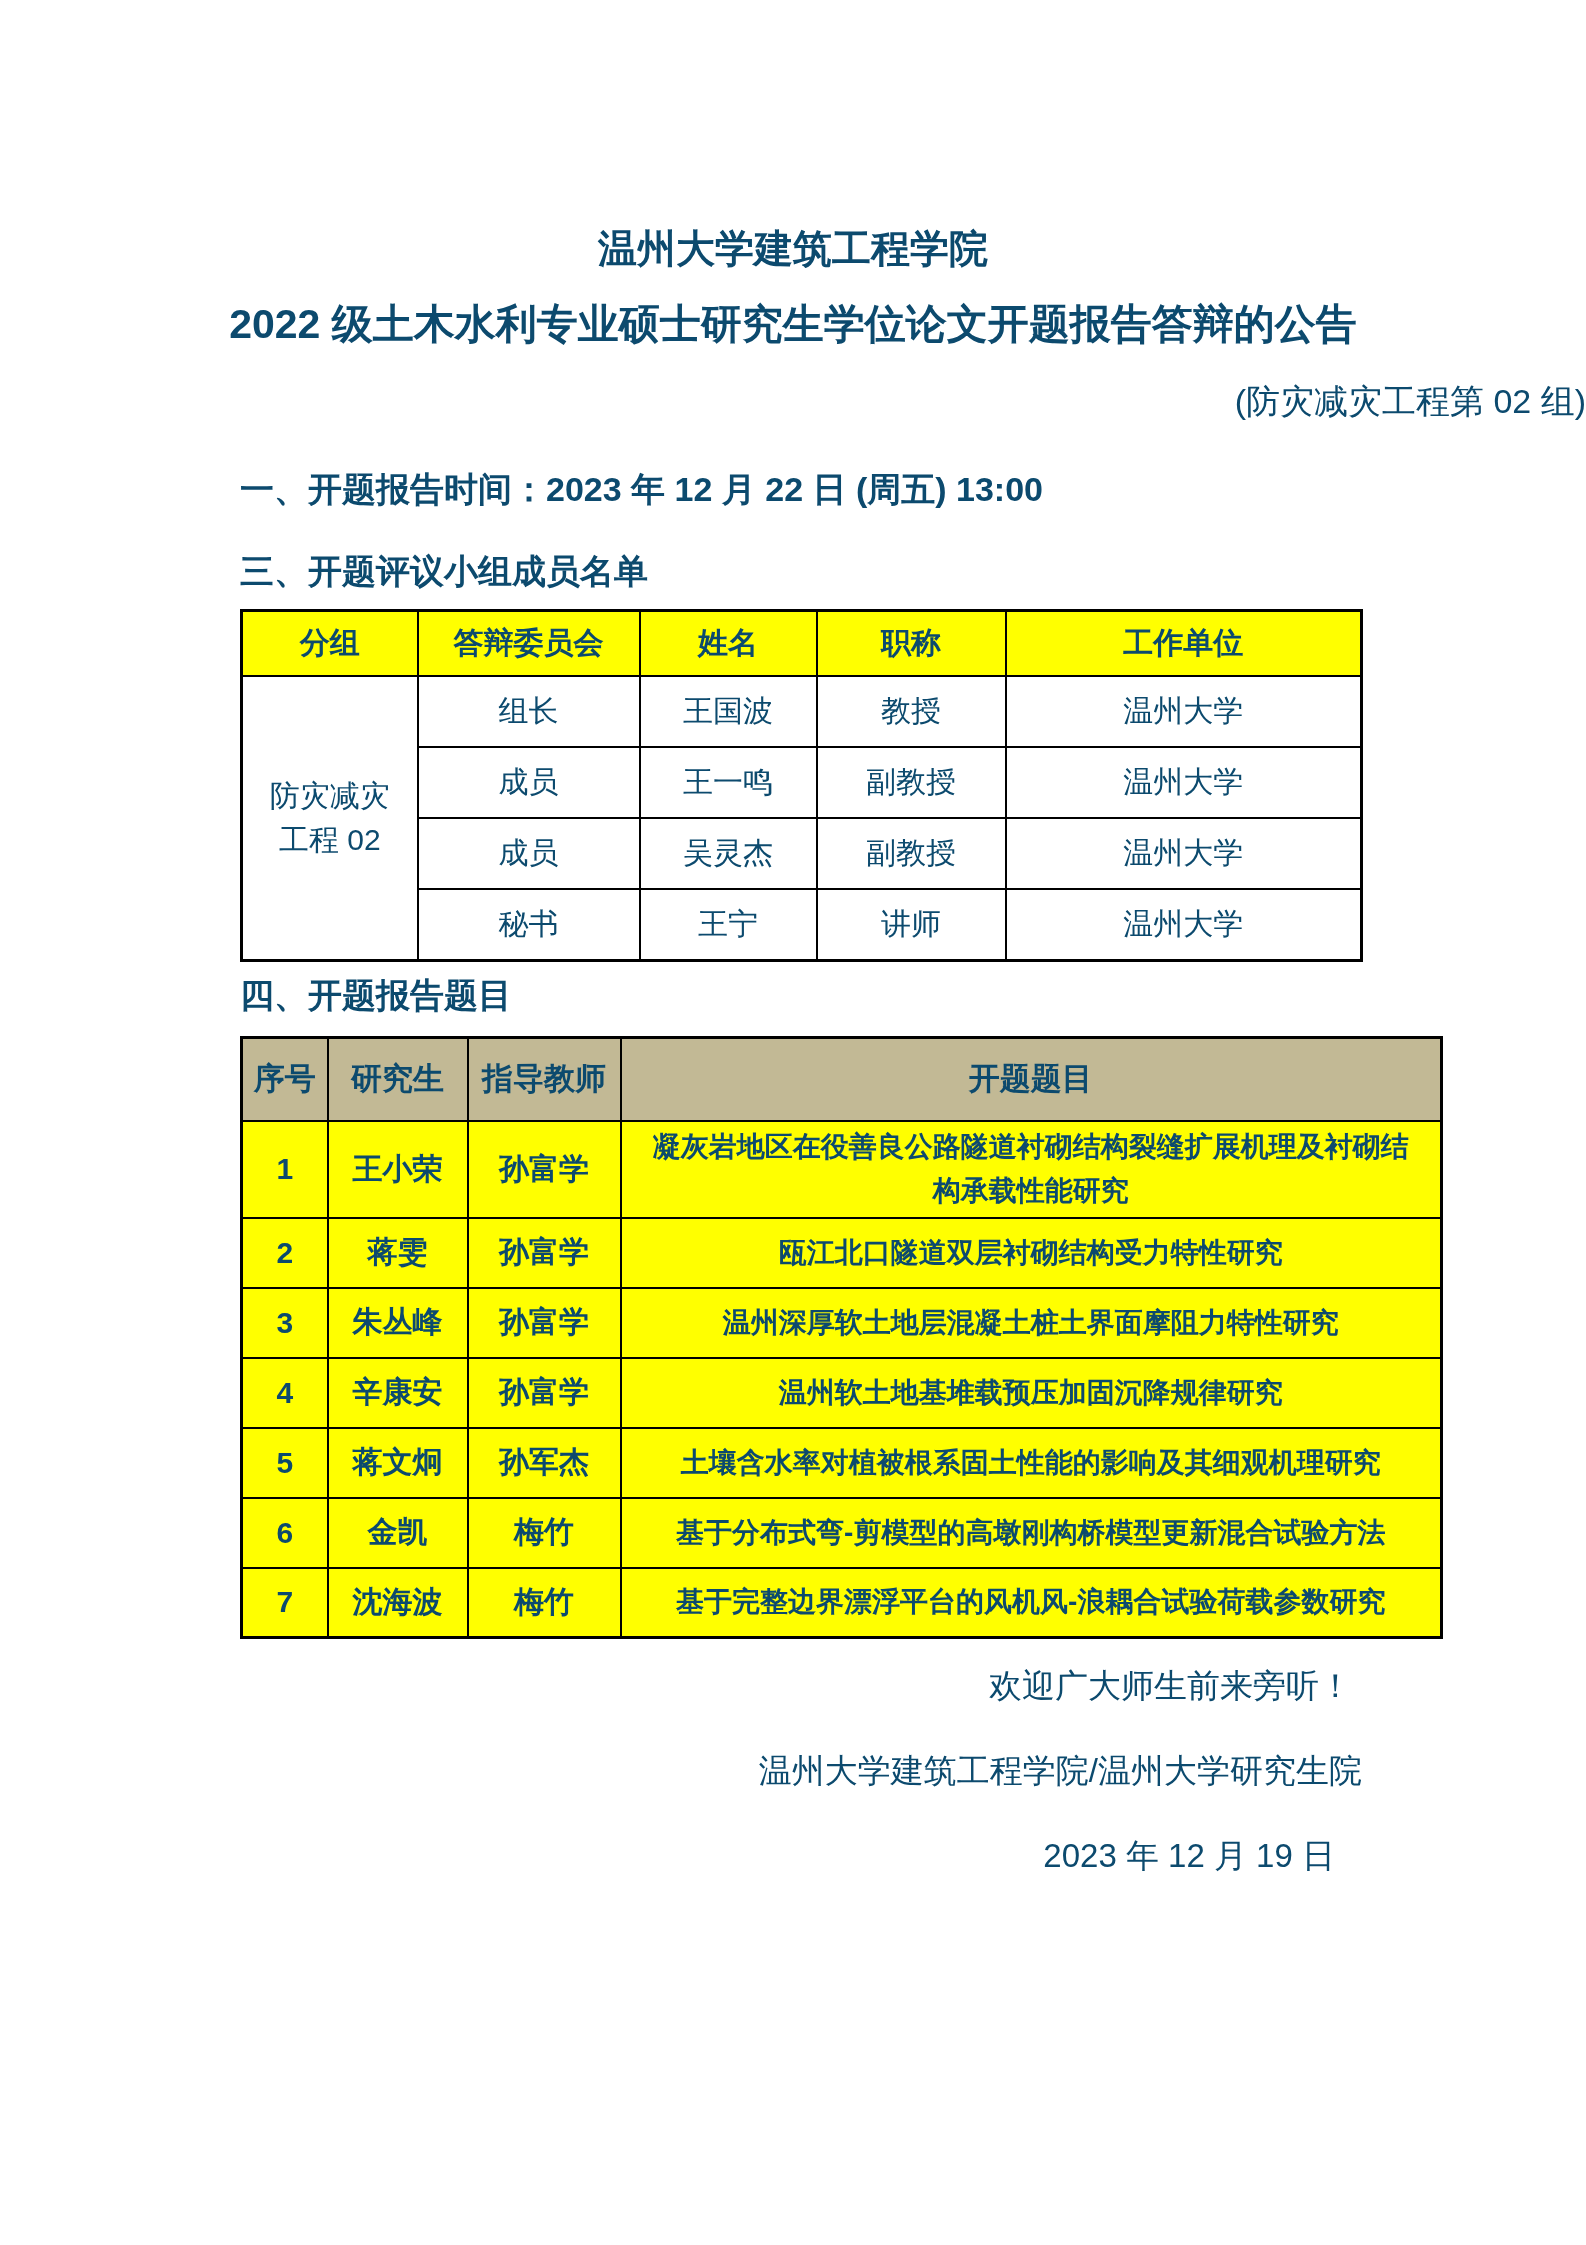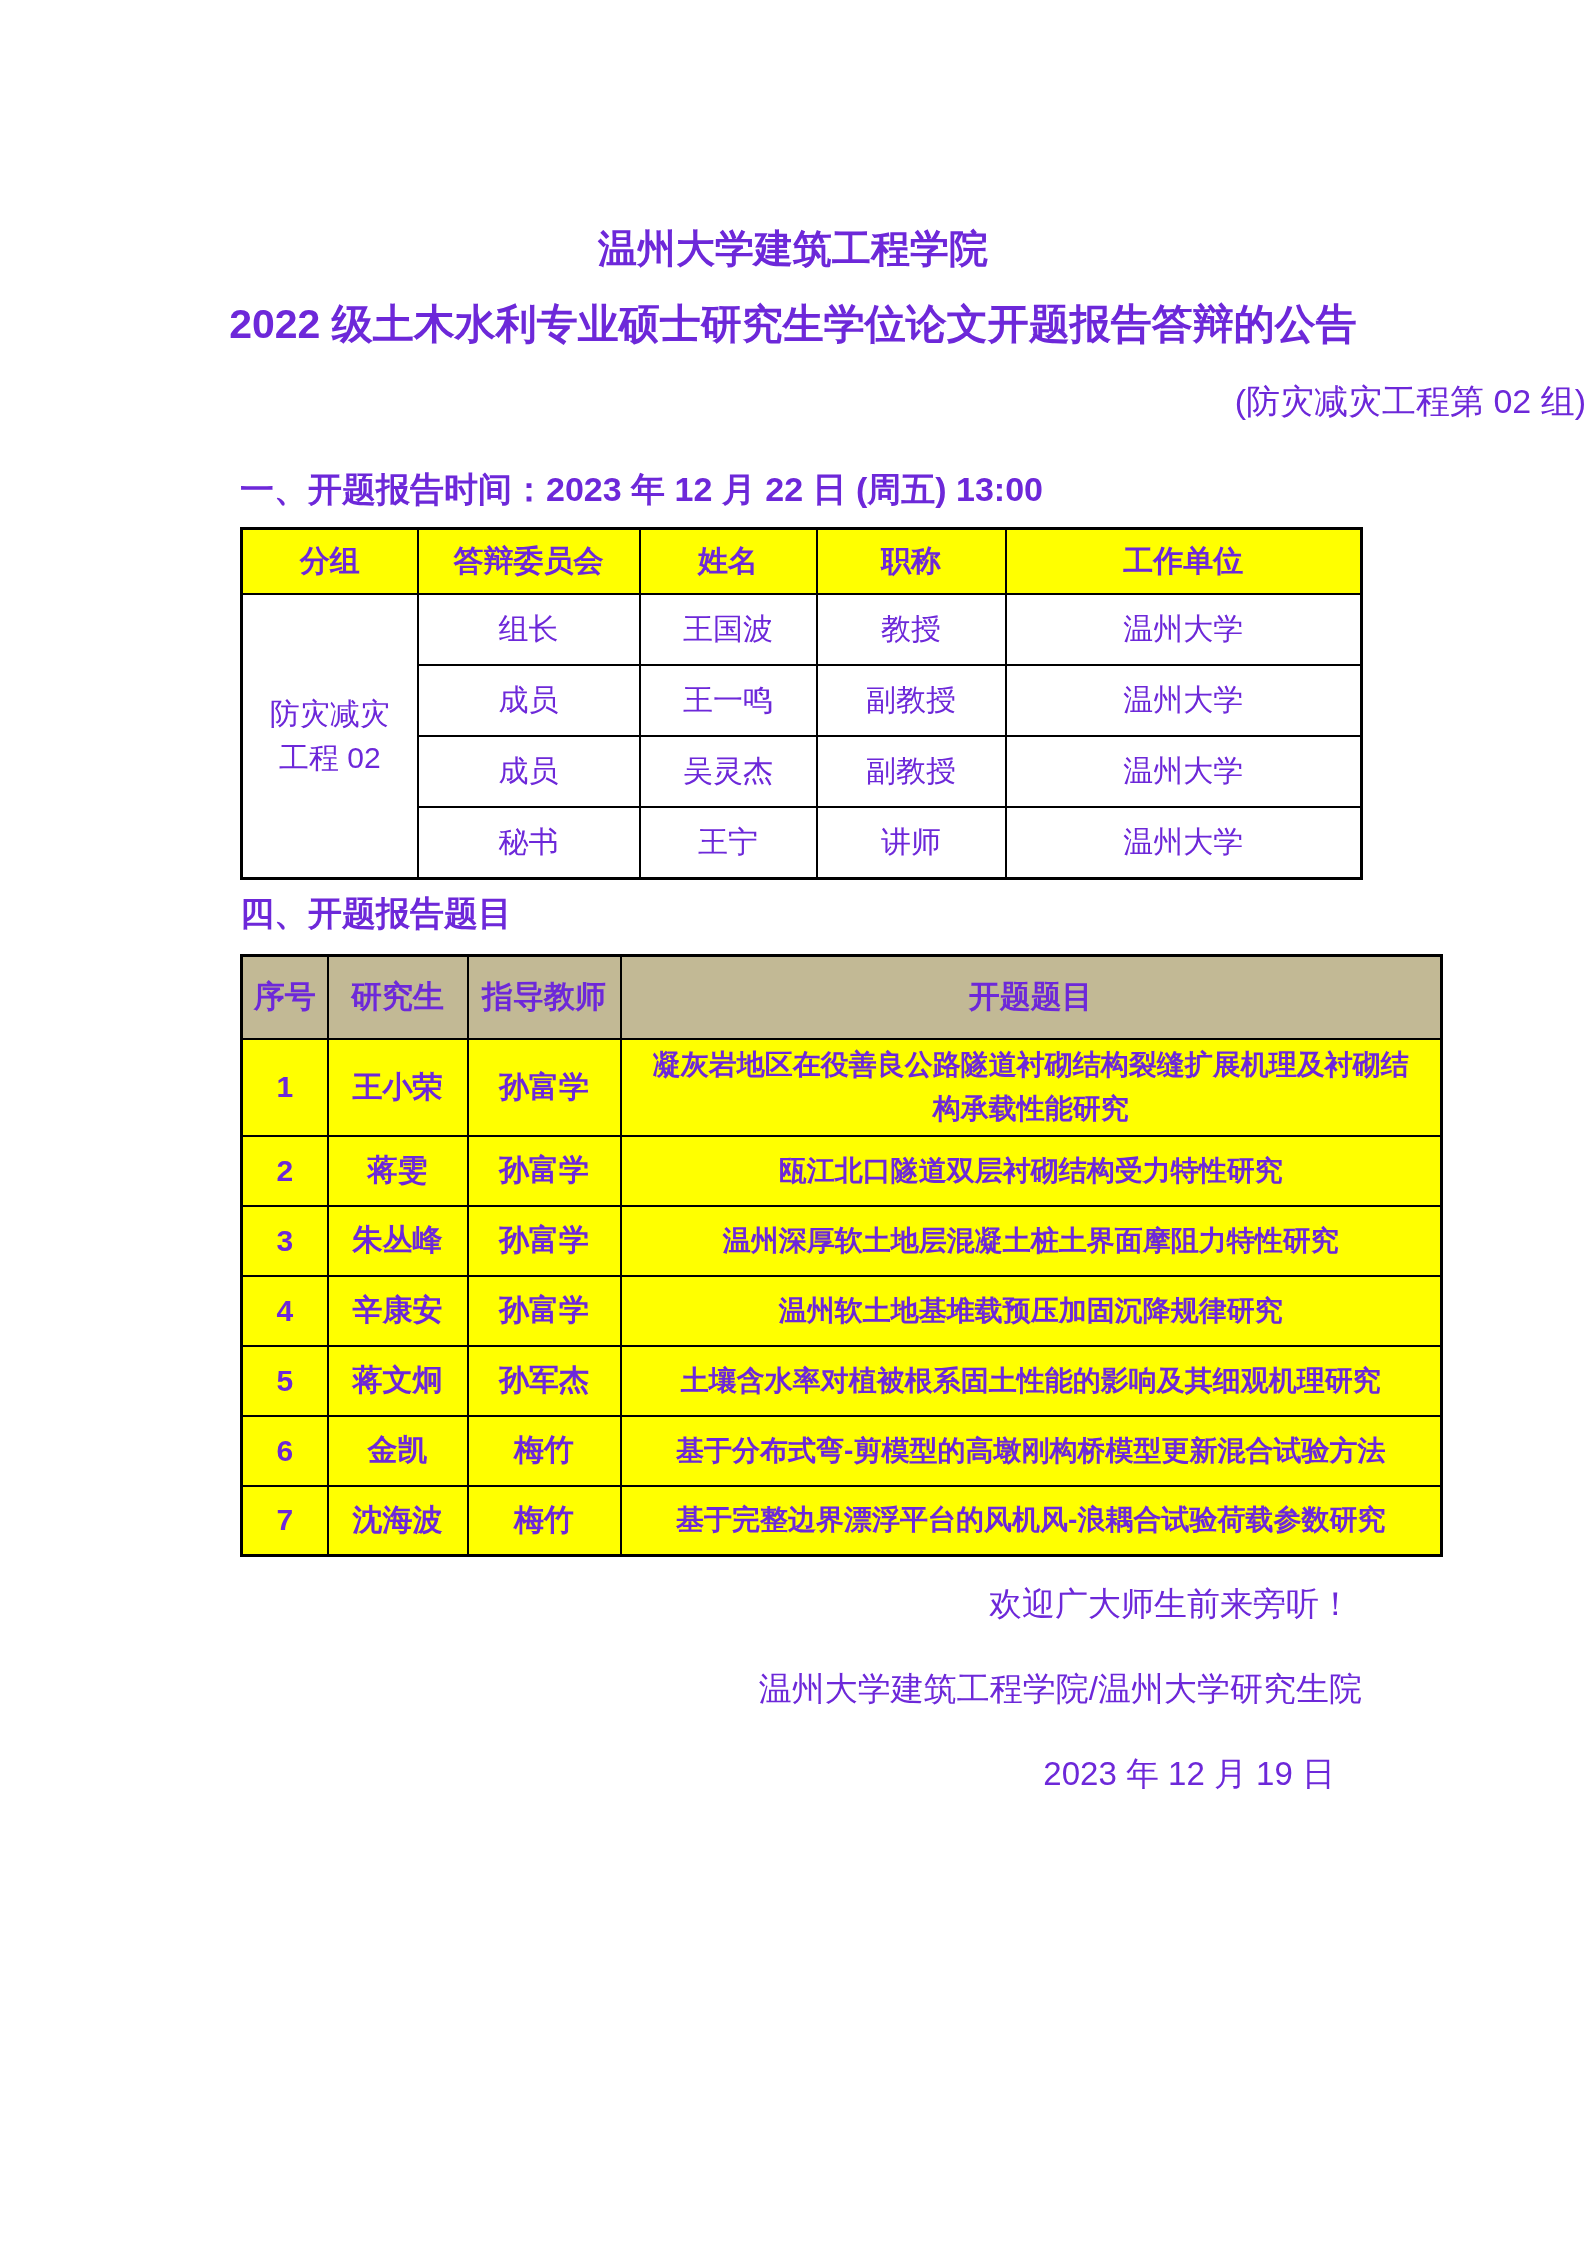--- a/index.html
+++ b/index.html
@@ -2,21 +2,21 @@
 <html><head>
 <meta charset="utf-8">
 <style>
   html,body { margin:0; padding:0; background:#ffffff; }
   .page {
     position:relative;
     width:1586px; height:2245px;
     box-sizing:border-box;
     padding-top:226px;
     background:#ffffff;
-    color:#6d28d9;
+    color:#0c4a6e;
     font-family:"Liberation Sans", sans-serif;
     overflow:hidden;
   }
   .doc-title {
     text-align:center; font-size:39px; font-weight:bold; line-height:46px;
   }
   .doc-subtitle {
     text-align:center; font-size:41px; font-weight:bold; line-height:48px;
     margin-top:28px;
   }
@@ -72,20 +72,21 @@
 </head>
 <body>
 
 <div class="page" style="--highlight: #FFFF00; --header_tan: #C2B995; --text: #000000; --border: #000000;">
 
   <div class="doc-title">温州大学建筑工程学院</div>
   <div class="doc-subtitle">2022 级土木水利专业硕士研究生学位论文开题报告答辩的公告</div>
   <div class="doc-groupnote">(防灾减灾工程第 02 组)</div>
 
   <div class="doc-line line-time">一、开题报告时间：2023 年 12 月 22 日 (周五) 13:00</div>
+  <div class="doc-line line-committee">三、开题评议小组成员名单</div>
 
   <table class="committee">
     <colgroup>
       <col style="width:176px">
         <col style="width:222px">
         <col style="width:177px">
         <col style="width:189px">
         <col style="width:356px">
     </colgroup>
     <tbody>

